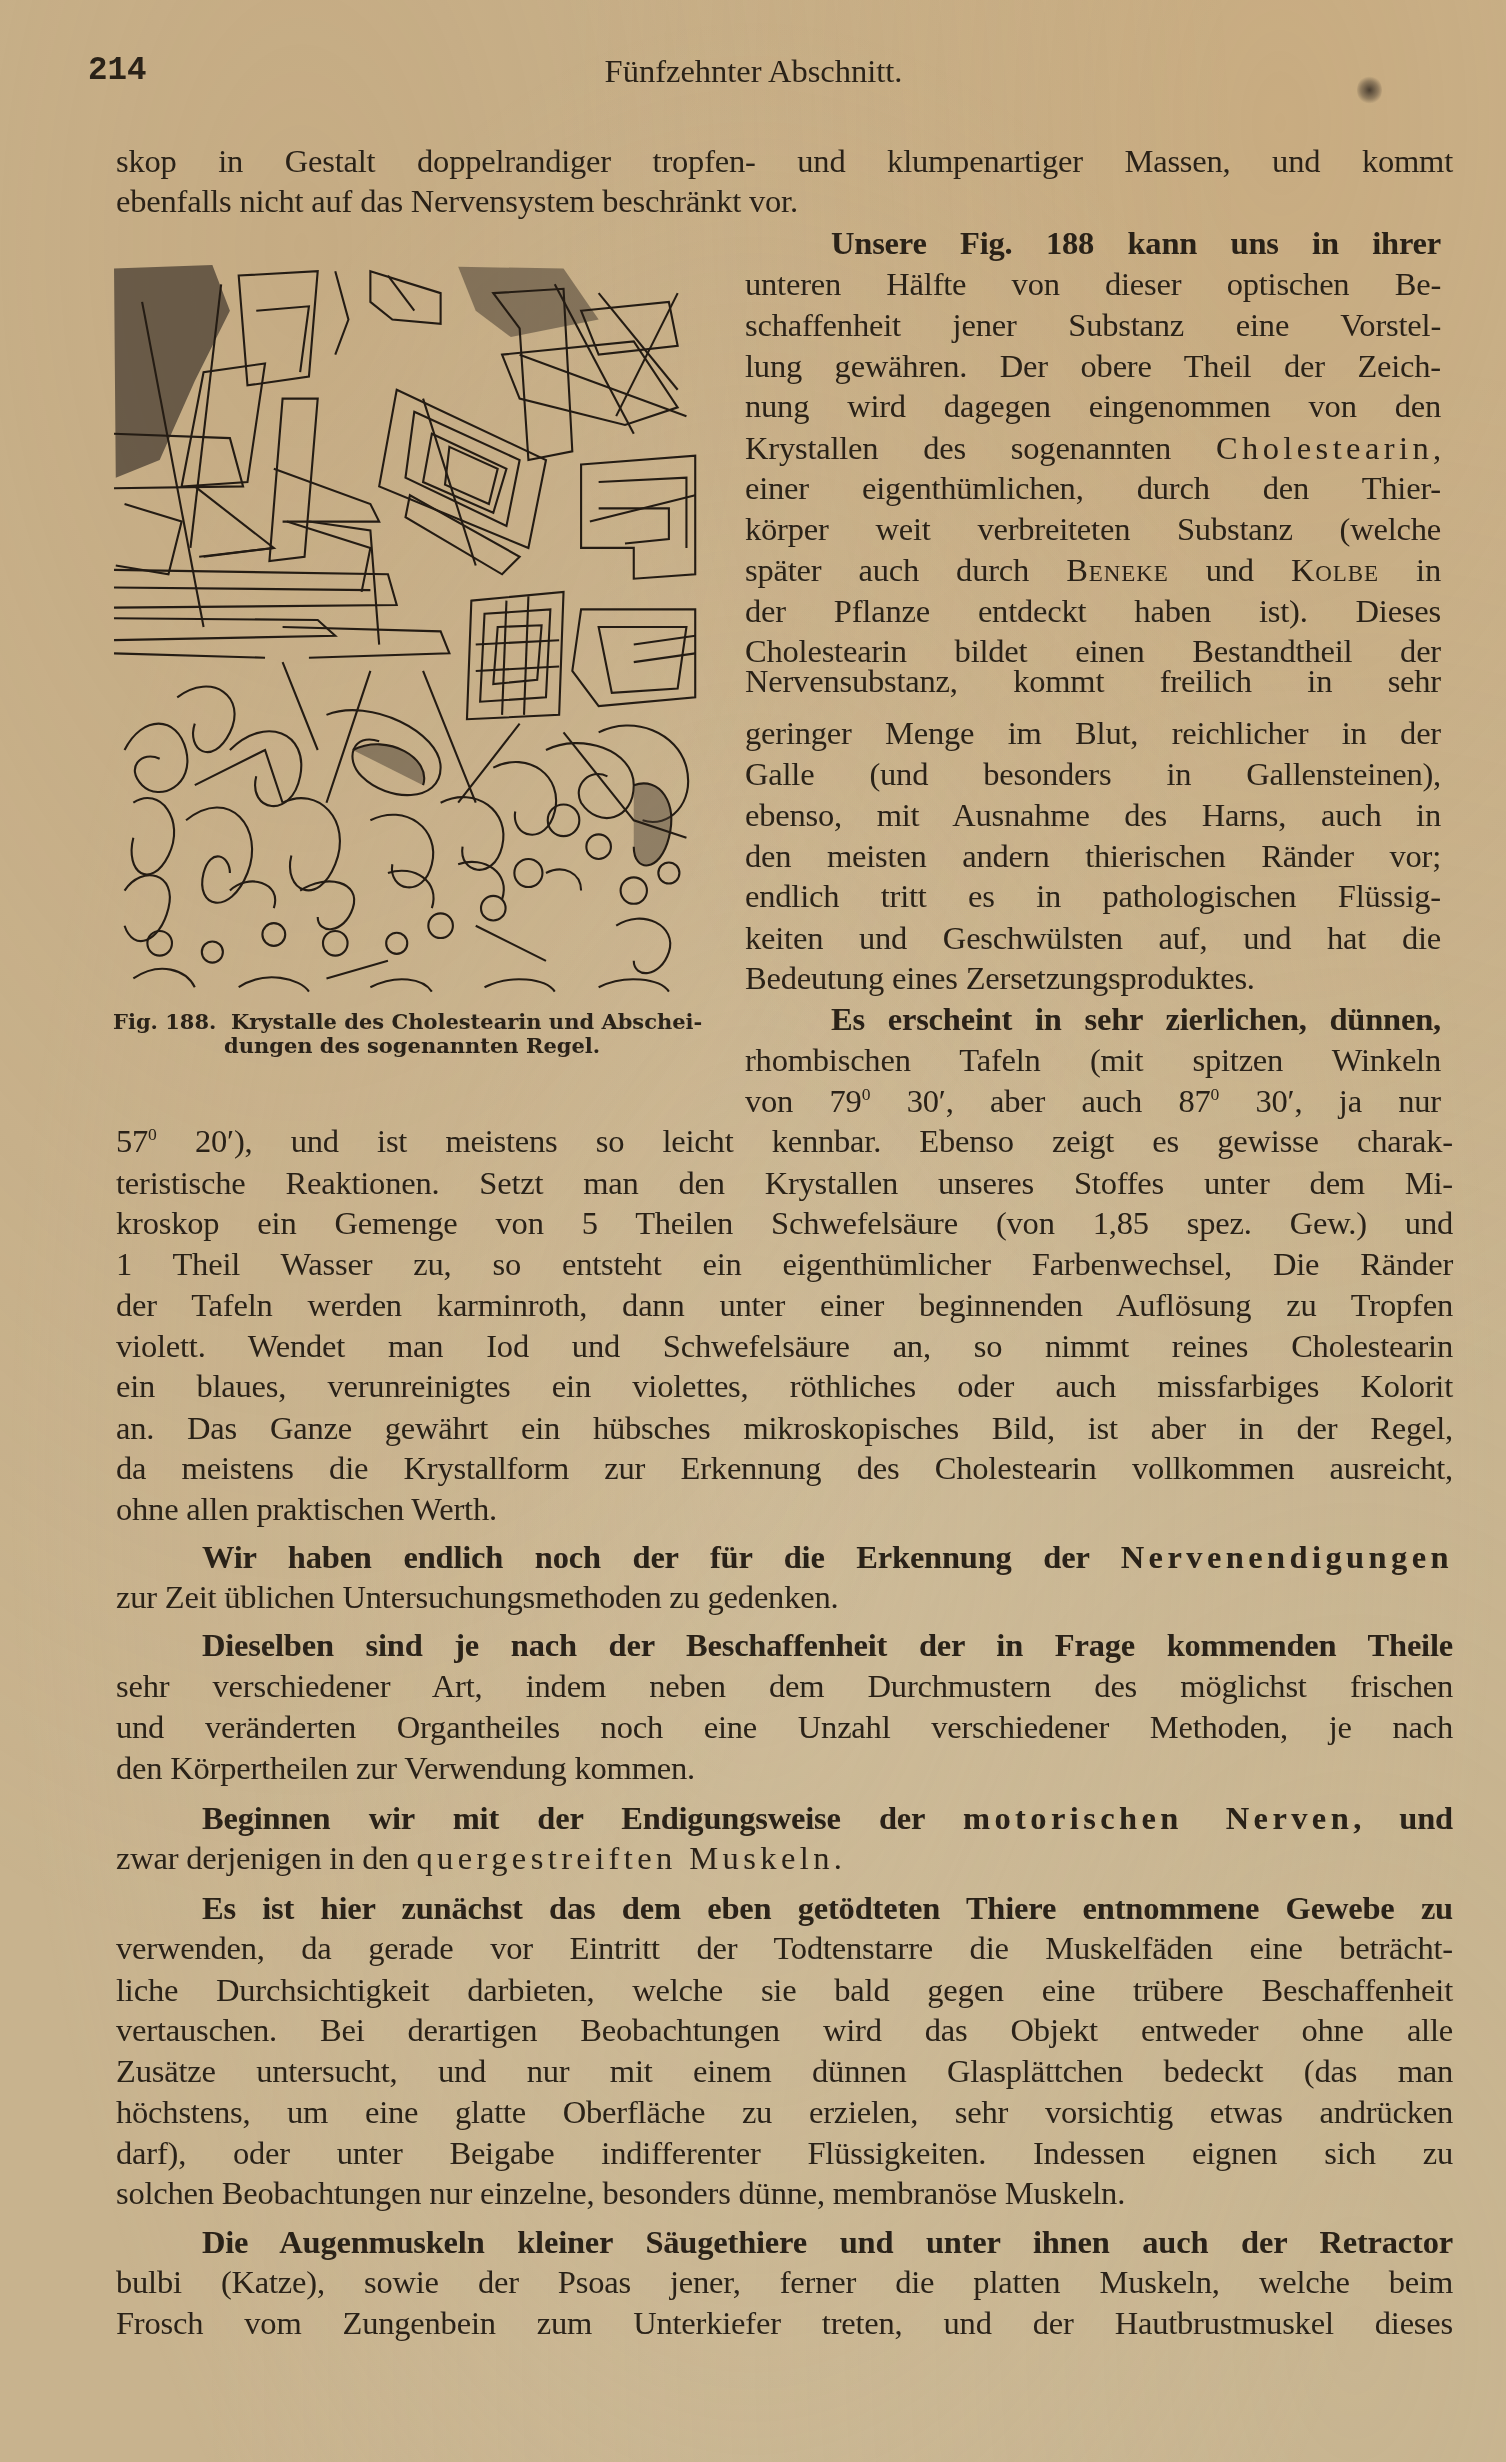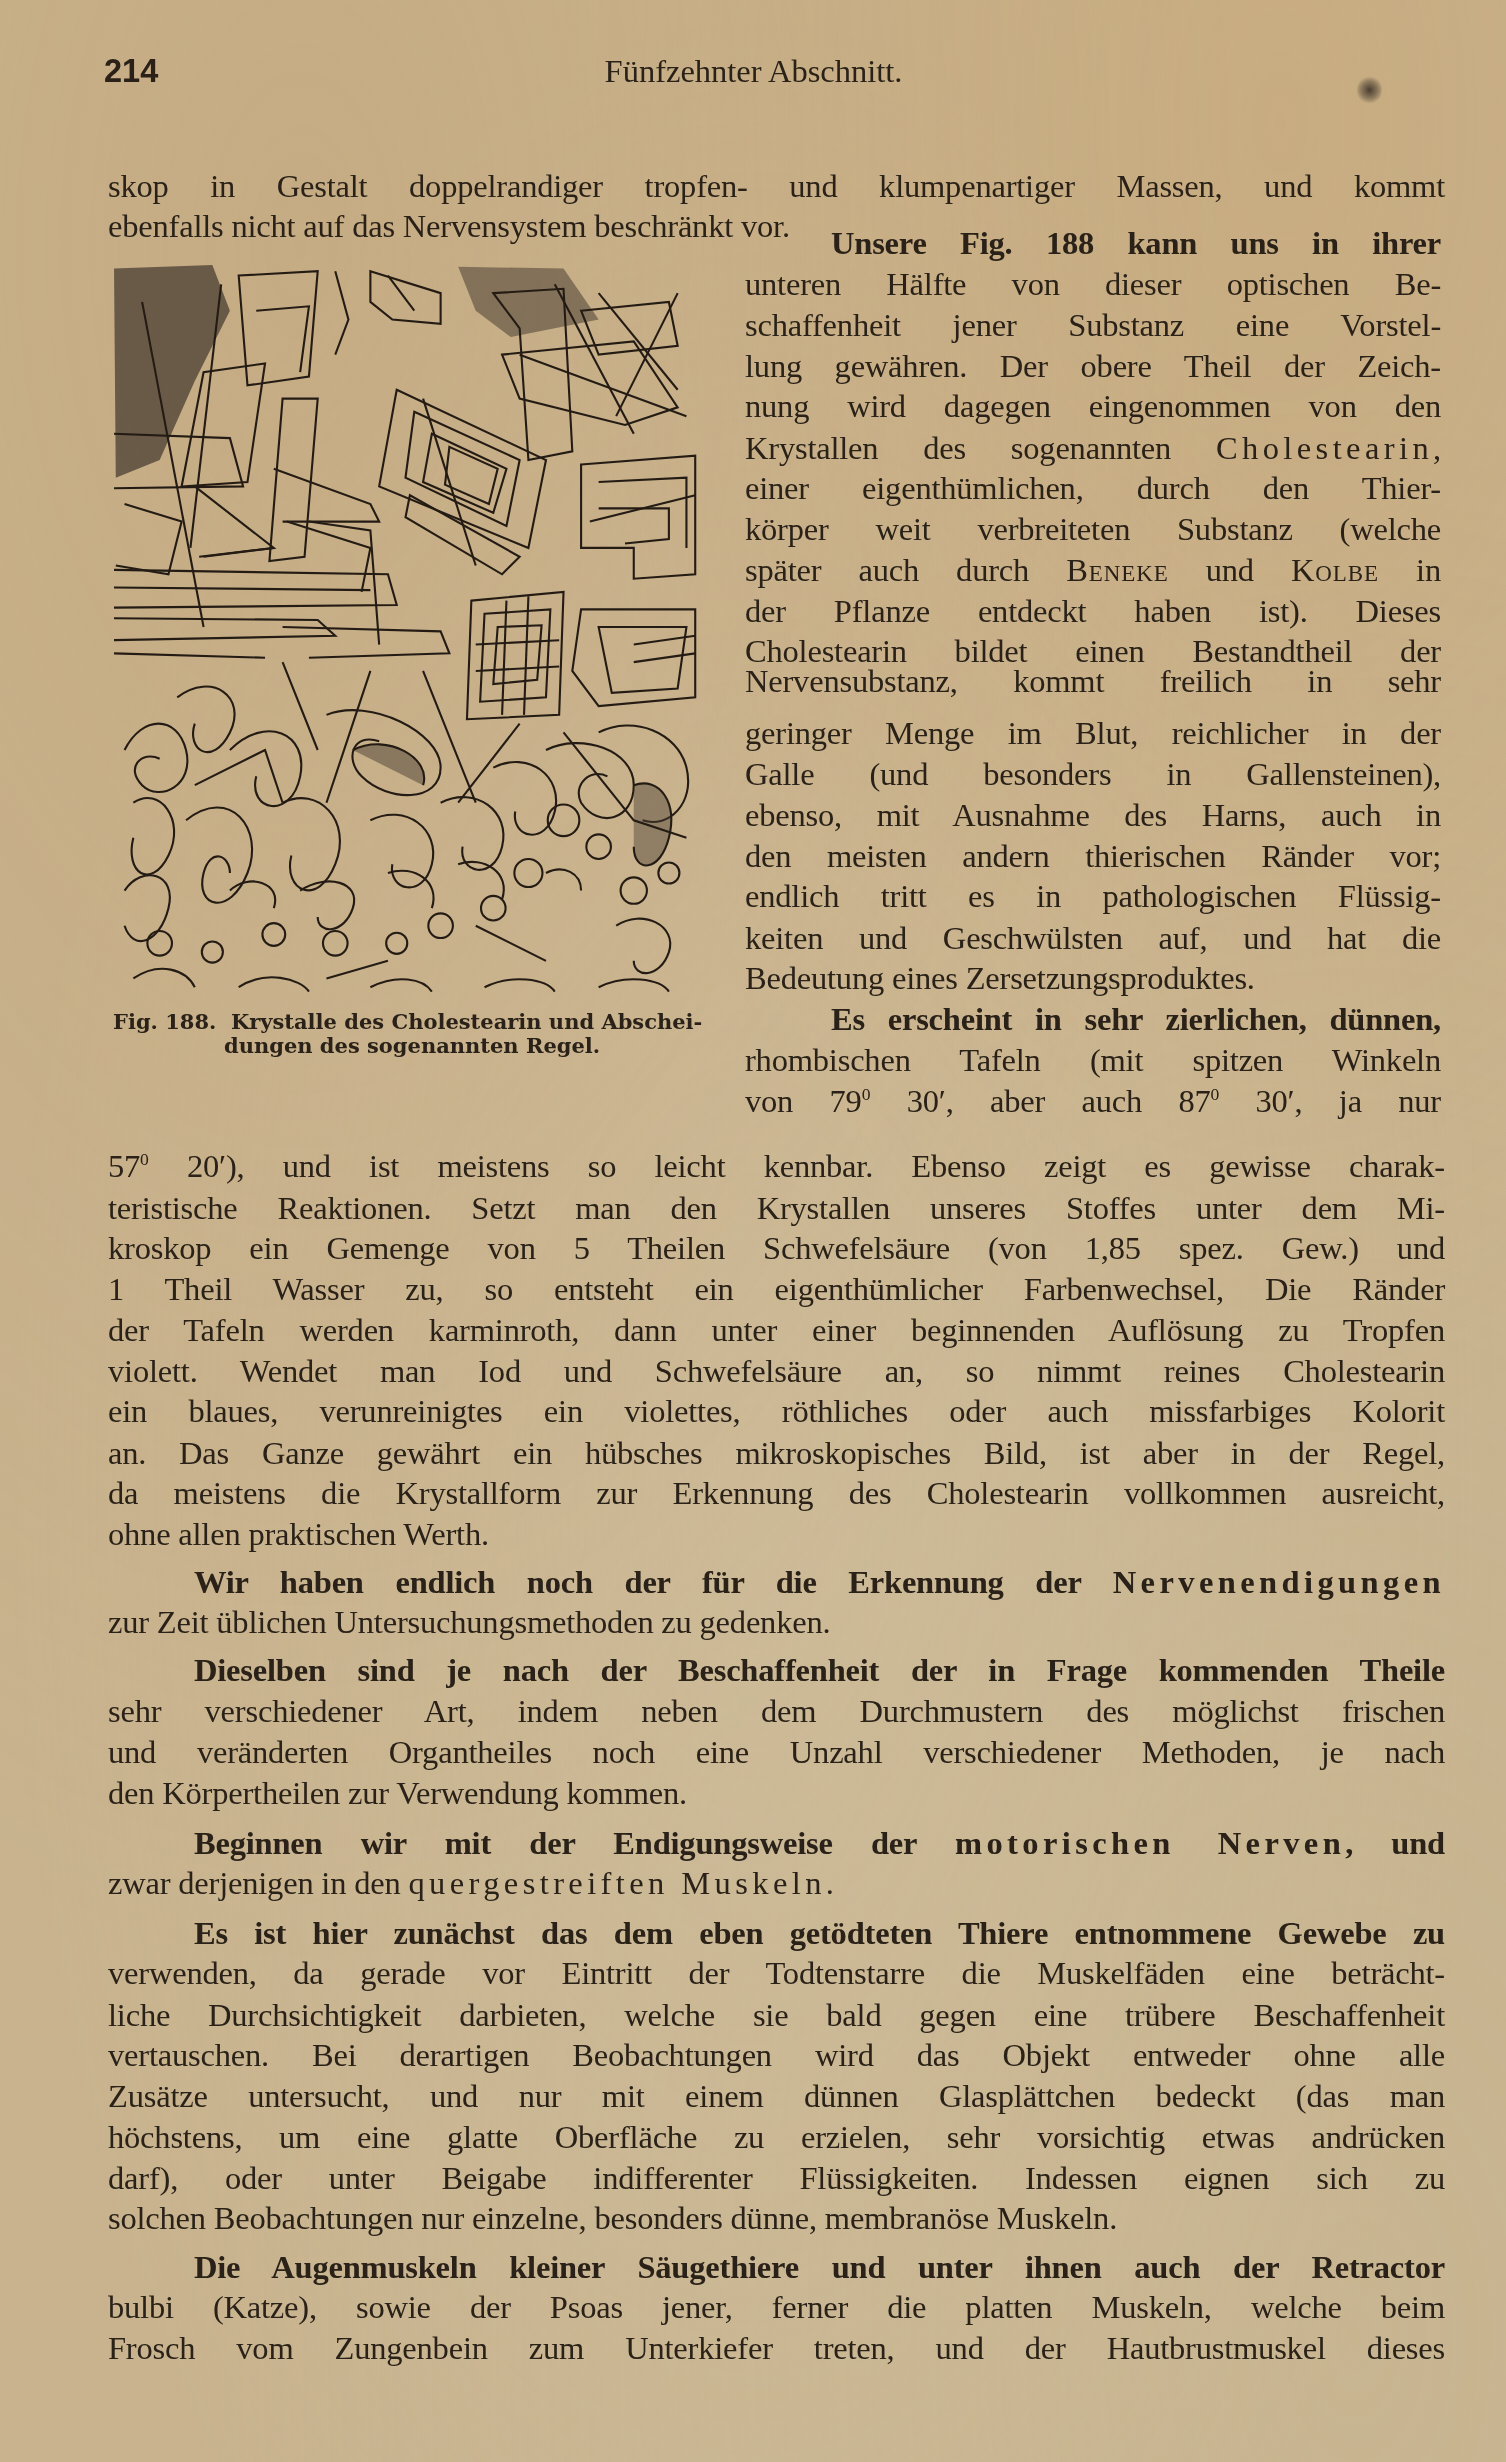--- a/index.html
+++ b/index.html
@@ -16,29 +16,29 @@
     color: #2a2218;
   }
   .line {
     position: absolute;
     font-size: 32.5px;
     line-height: 40px;
     white-space: nowrap;
     letter-spacing: -0.2px;
     transform-origin: left top;
   }
-  .full { left: 108px; width: 1337px; text-align: justify; text-align-last: justify; margin-top: 25px; }
+  .full { left: 116px; width: 1337px; text-align: justify; text-align-last: justify; }
   .full.last { text-align-last: left; }
   .rcol { left: 745px; width: 696px; text-align: justify; text-align-last: justify; }
   .rcol.last { text-align-last: left; }
   .indent { padding-left: 86px; box-sizing: border-box; font-weight: bold; }
   .spaced { letter-spacing: 4.4px; }
   .sc { font-variant: small-caps; letter-spacing: 0.9px; }
   .header { position: absolute; top: 51px; font-size: 32.5px; line-height: 40px; }
-  .page-number { left: 104px; font-weight: bold; font-family: Liberation Sans, sans-serif; }
+  .page-number { left: 88px; font-weight: bold; font-family: Liberation Mono, monospace; }
   .running-head { left: 0; width: 1507px; text-align: center; }
   .caption {
     position: absolute; font-size: 21px; line-height: 26px;
     font-family: "DejaVu Serif", "Liberation Serif", serif; font-weight: bold;
     color: #2a2218; white-space: nowrap;
   }
   .figure {
     position: absolute; left: 107px; top: 258px; width: 597px; height: 738px;
   }
   .figure svg { width: 100%; height: 100%; }

